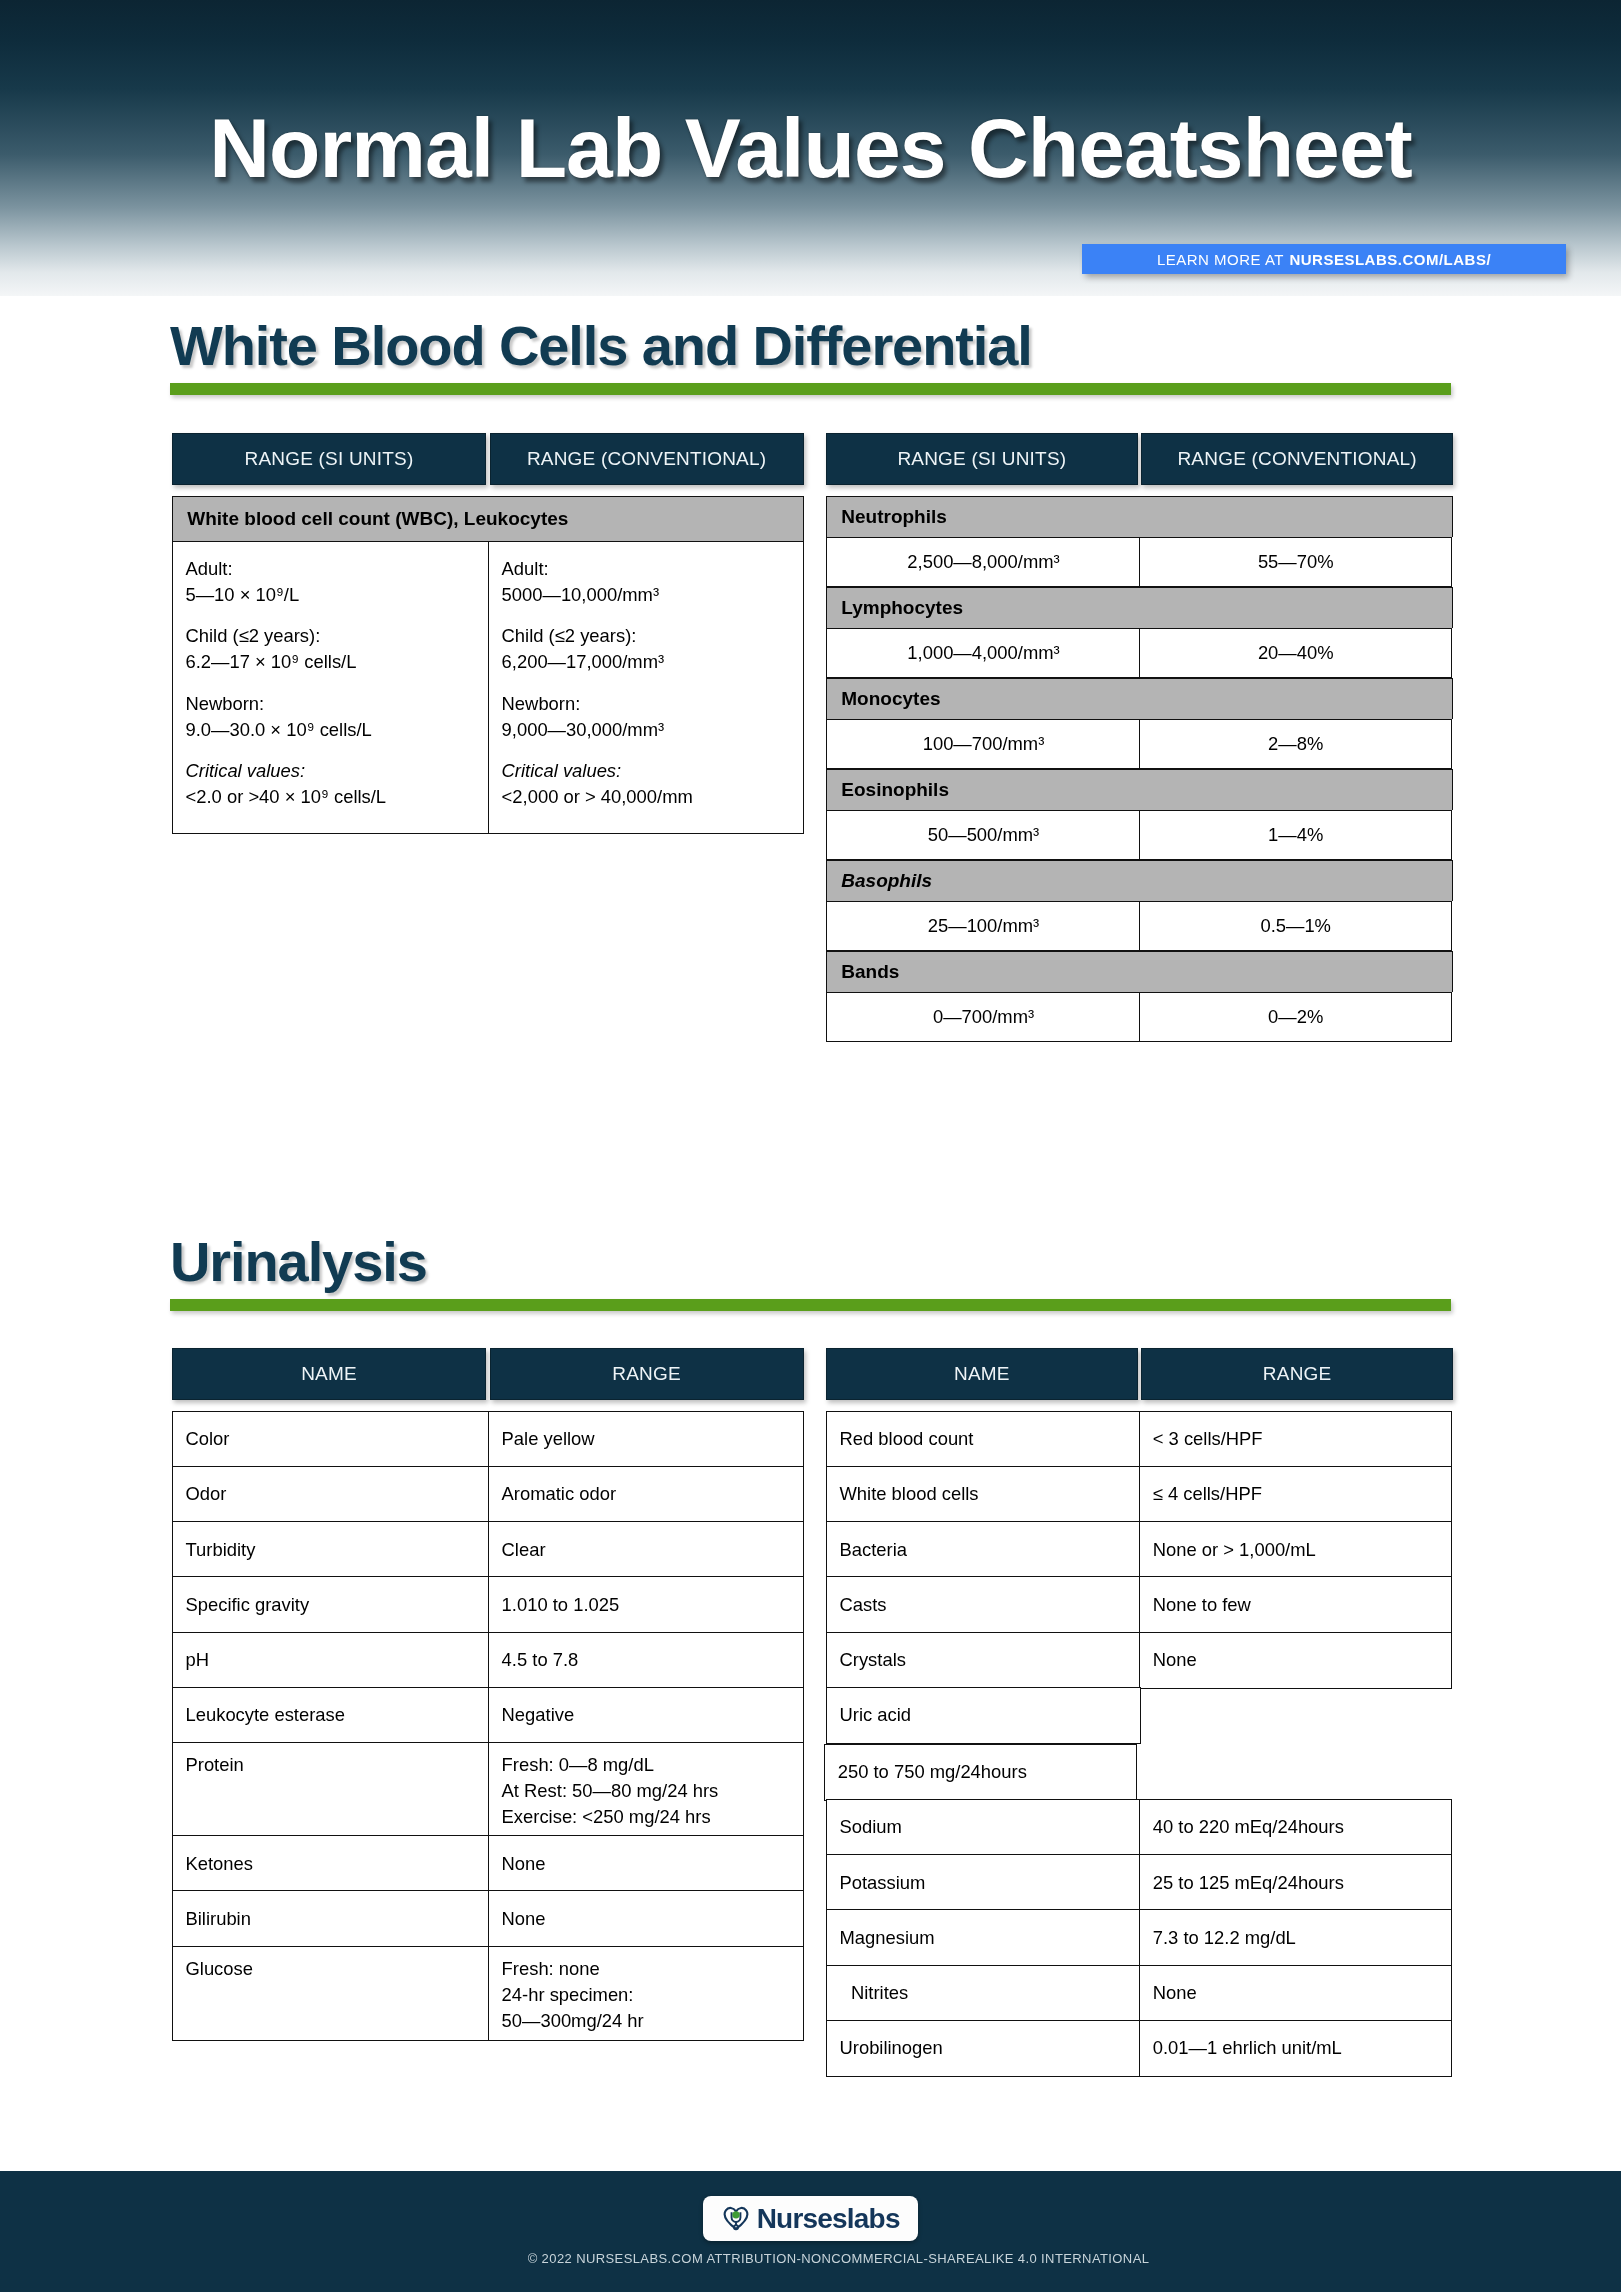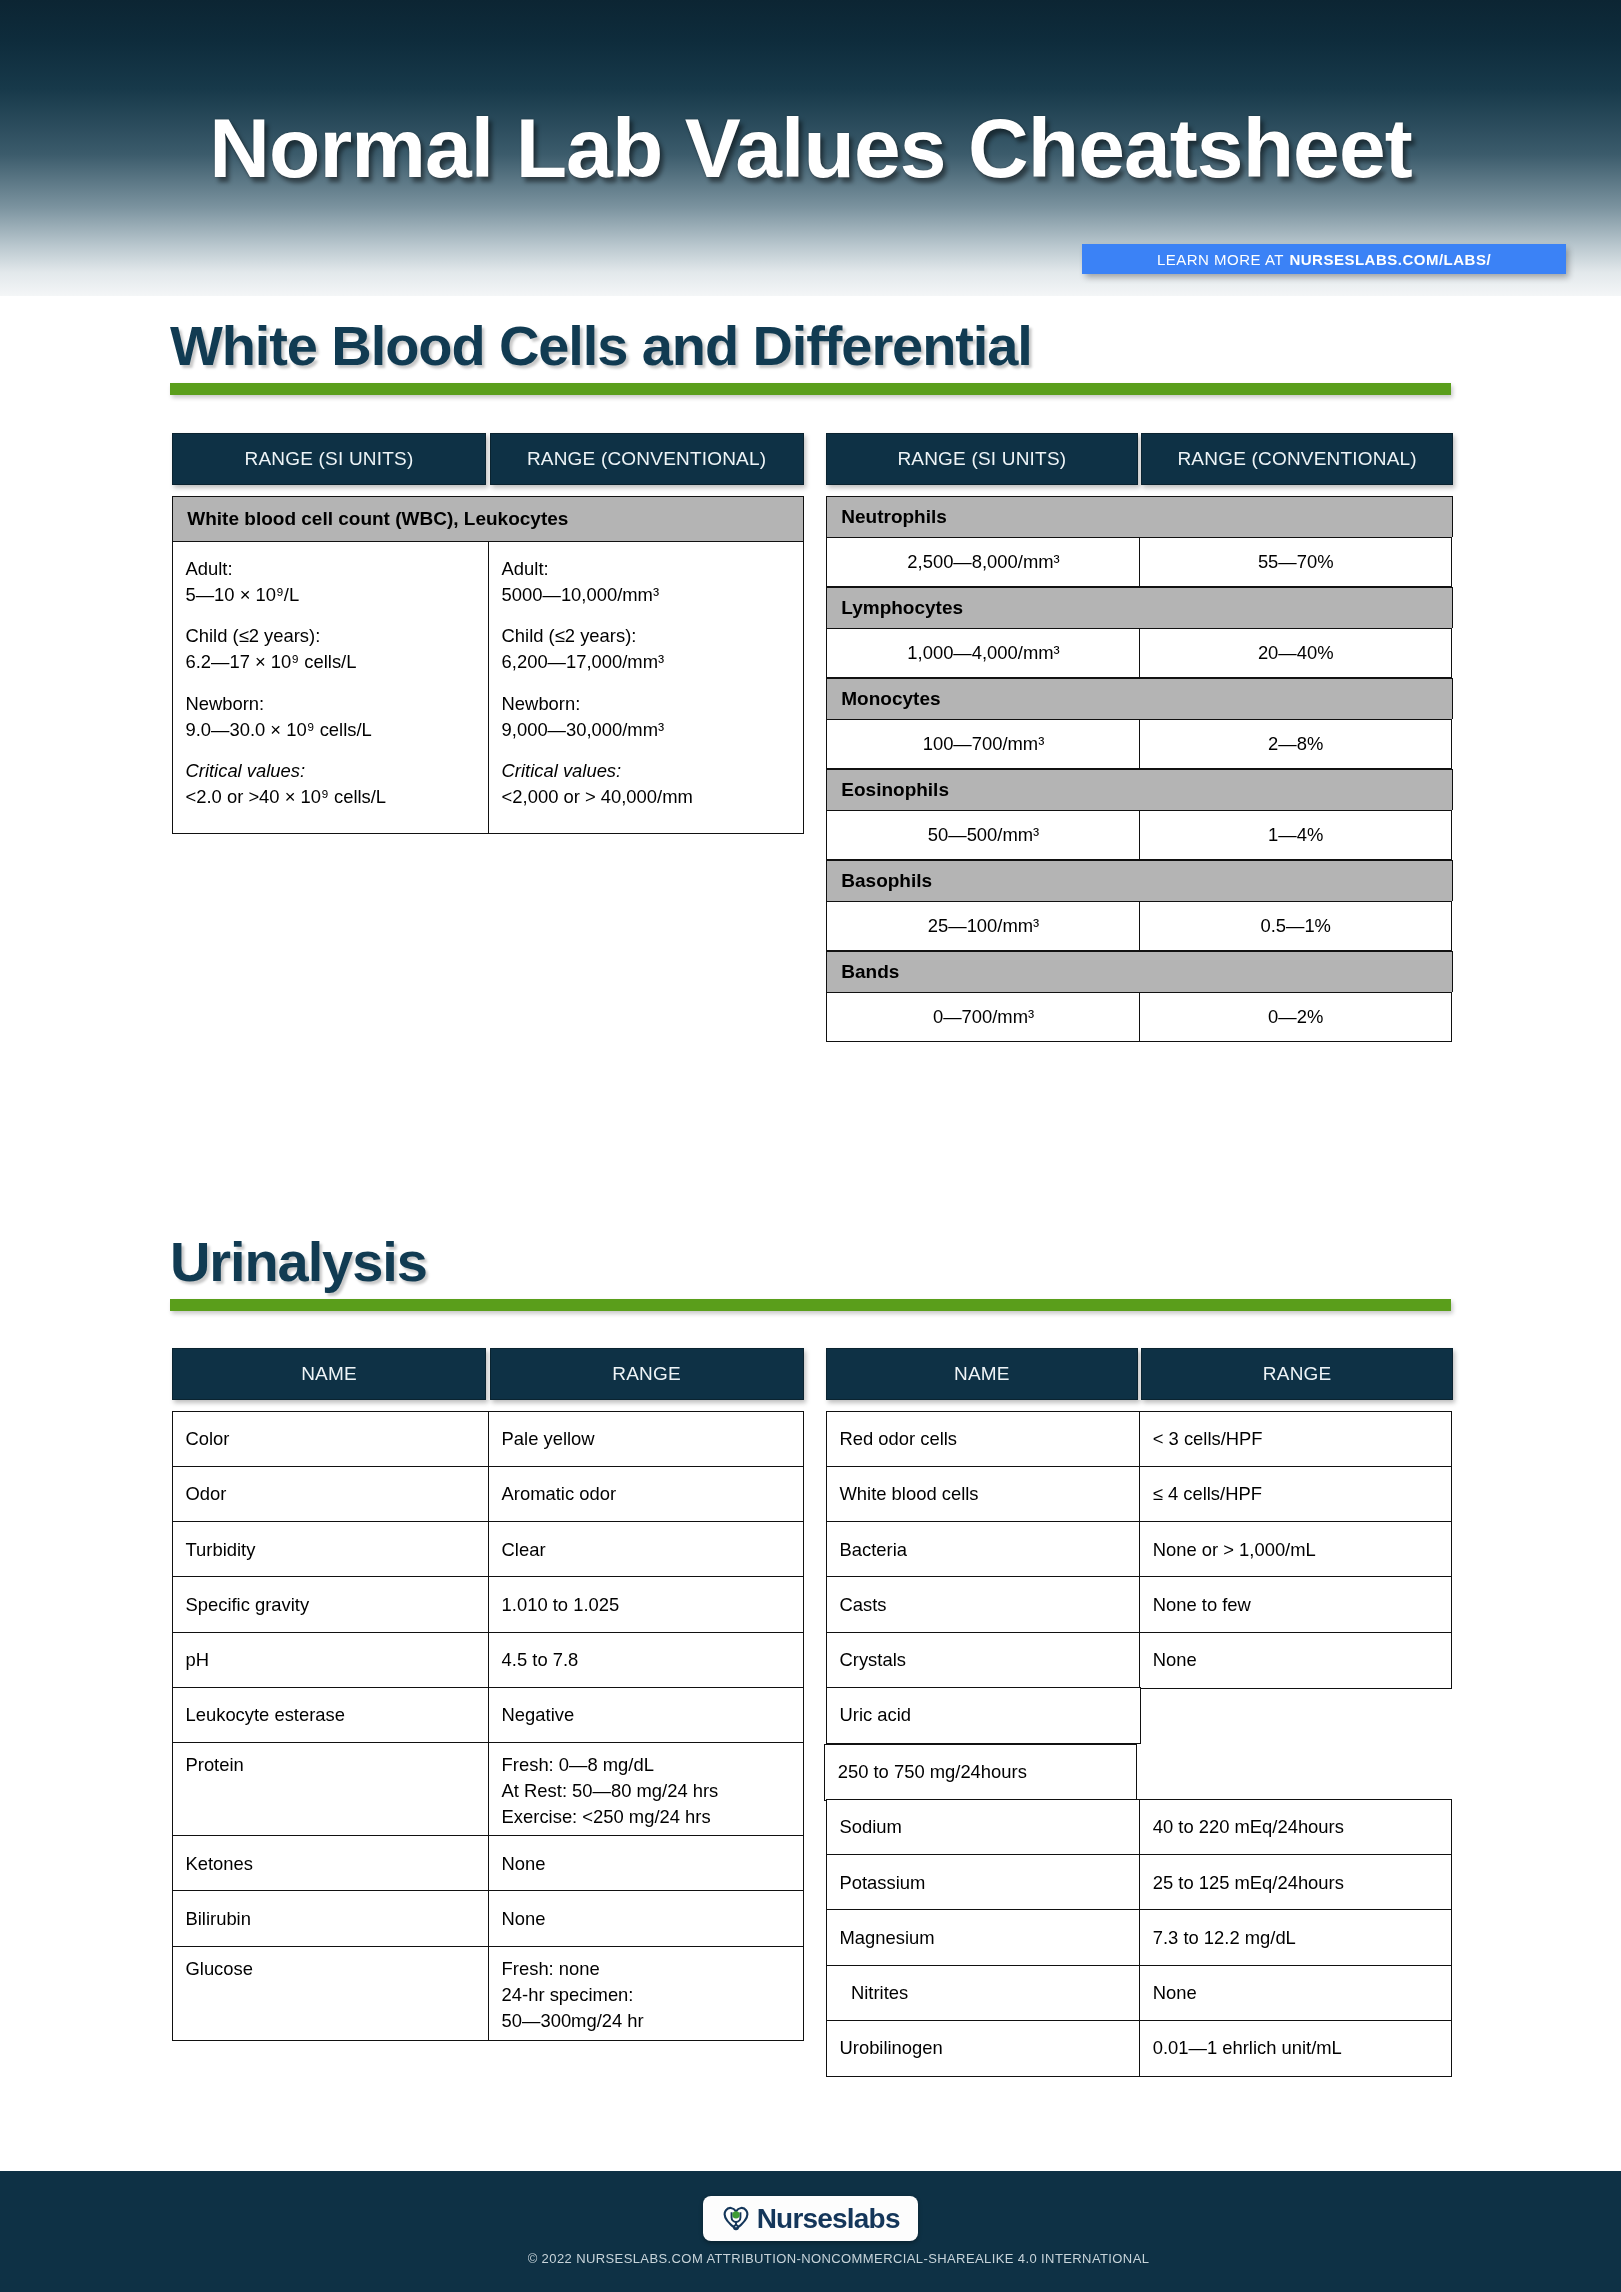--- a/index.html
+++ b/index.html
@@ -146,21 +146,21 @@
       <div class="band" style="width: 627px; height: 41px;">Monocytes</div>
       <div class="drow">
         <div class="dcell center" style="width: 315px; height: 50px;">100—700/mm³</div>
         <div class="dcell center stack" style="width: 313px; height: 50px;">2—8%</div>
       </div>
       <div class="band" style="width: 627px; height: 41px;">Eosinophils</div>
       <div class="drow">
         <div class="dcell center" style="width: 315px; height: 50px;">50—500/mm³</div>
         <div class="dcell center stack" style="width: 313px; height: 50px;">1—4%</div>
       </div>
-      <div class="band" style="width: 627px; height: 41px;">Basophils</div>
+      <div class="band" style="width: 627px; height: 41px; font-style: italic;">Basophils</div>
       <div class="drow">
         <div class="dcell center" style="width: 315px; height: 50px;">25—100/mm³</div>
         <div class="dcell center stack" style="width: 313px; height: 50px;">0.5—1%</div>
       </div>
       <div class="band" style="width: 627px; height: 41px;">Bands</div>
       <div class="drow">
         <div class="dcell center" style="width: 315px; height: 50px;">0—700/mm³</div>
         <div class="dcell center stack" style="width: 313px; height: 50px;">0—2%</div>
       </div>
     </div>
@@ -226,21 +226,21 @@
 </div>
 
 <div class="tbl" style="left:826px;top:1348px;width:627px;">
   <div class="hdr-row">
     <div class="hdr-cell" style="width:312px;">NAME</div>
     <div class="hdr-cell" style="width:312px;">RANGE</div>
   </div>
   <div style="height:10.7px;"></div>
   <div id="ua-right-body">
       <div class="drow">
-        <div class="dcell" style="width: 315px; height: 57px;">Red odor cells</div>
+        <div class="dcell" style="width: 315px; height: 57px;">Red blood count</div>
         <div class="dcell stack" style="width: 313px; height: 57px; white-space: pre-line;">&lt; 3 cells/HPF</div>
       </div>
       <div class="drow" style="margin-top: -1.8px;">
         <div class="dcell" style="width: 315px; height: 57px;">White blood cells</div>
         <div class="dcell stack" style="width: 313px; height: 57px; white-space: pre-line;">≤ 4 cells/HPF</div>
       </div>
       <div class="drow" style="margin-top: -1.8px;">
         <div class="dcell" style="width: 315px; height: 57px;">Bacteria</div>
         <div class="dcell stack" style="width: 313px; height: 57px; white-space: pre-line;">None or &gt; 1,000/mL</div>
       </div>

